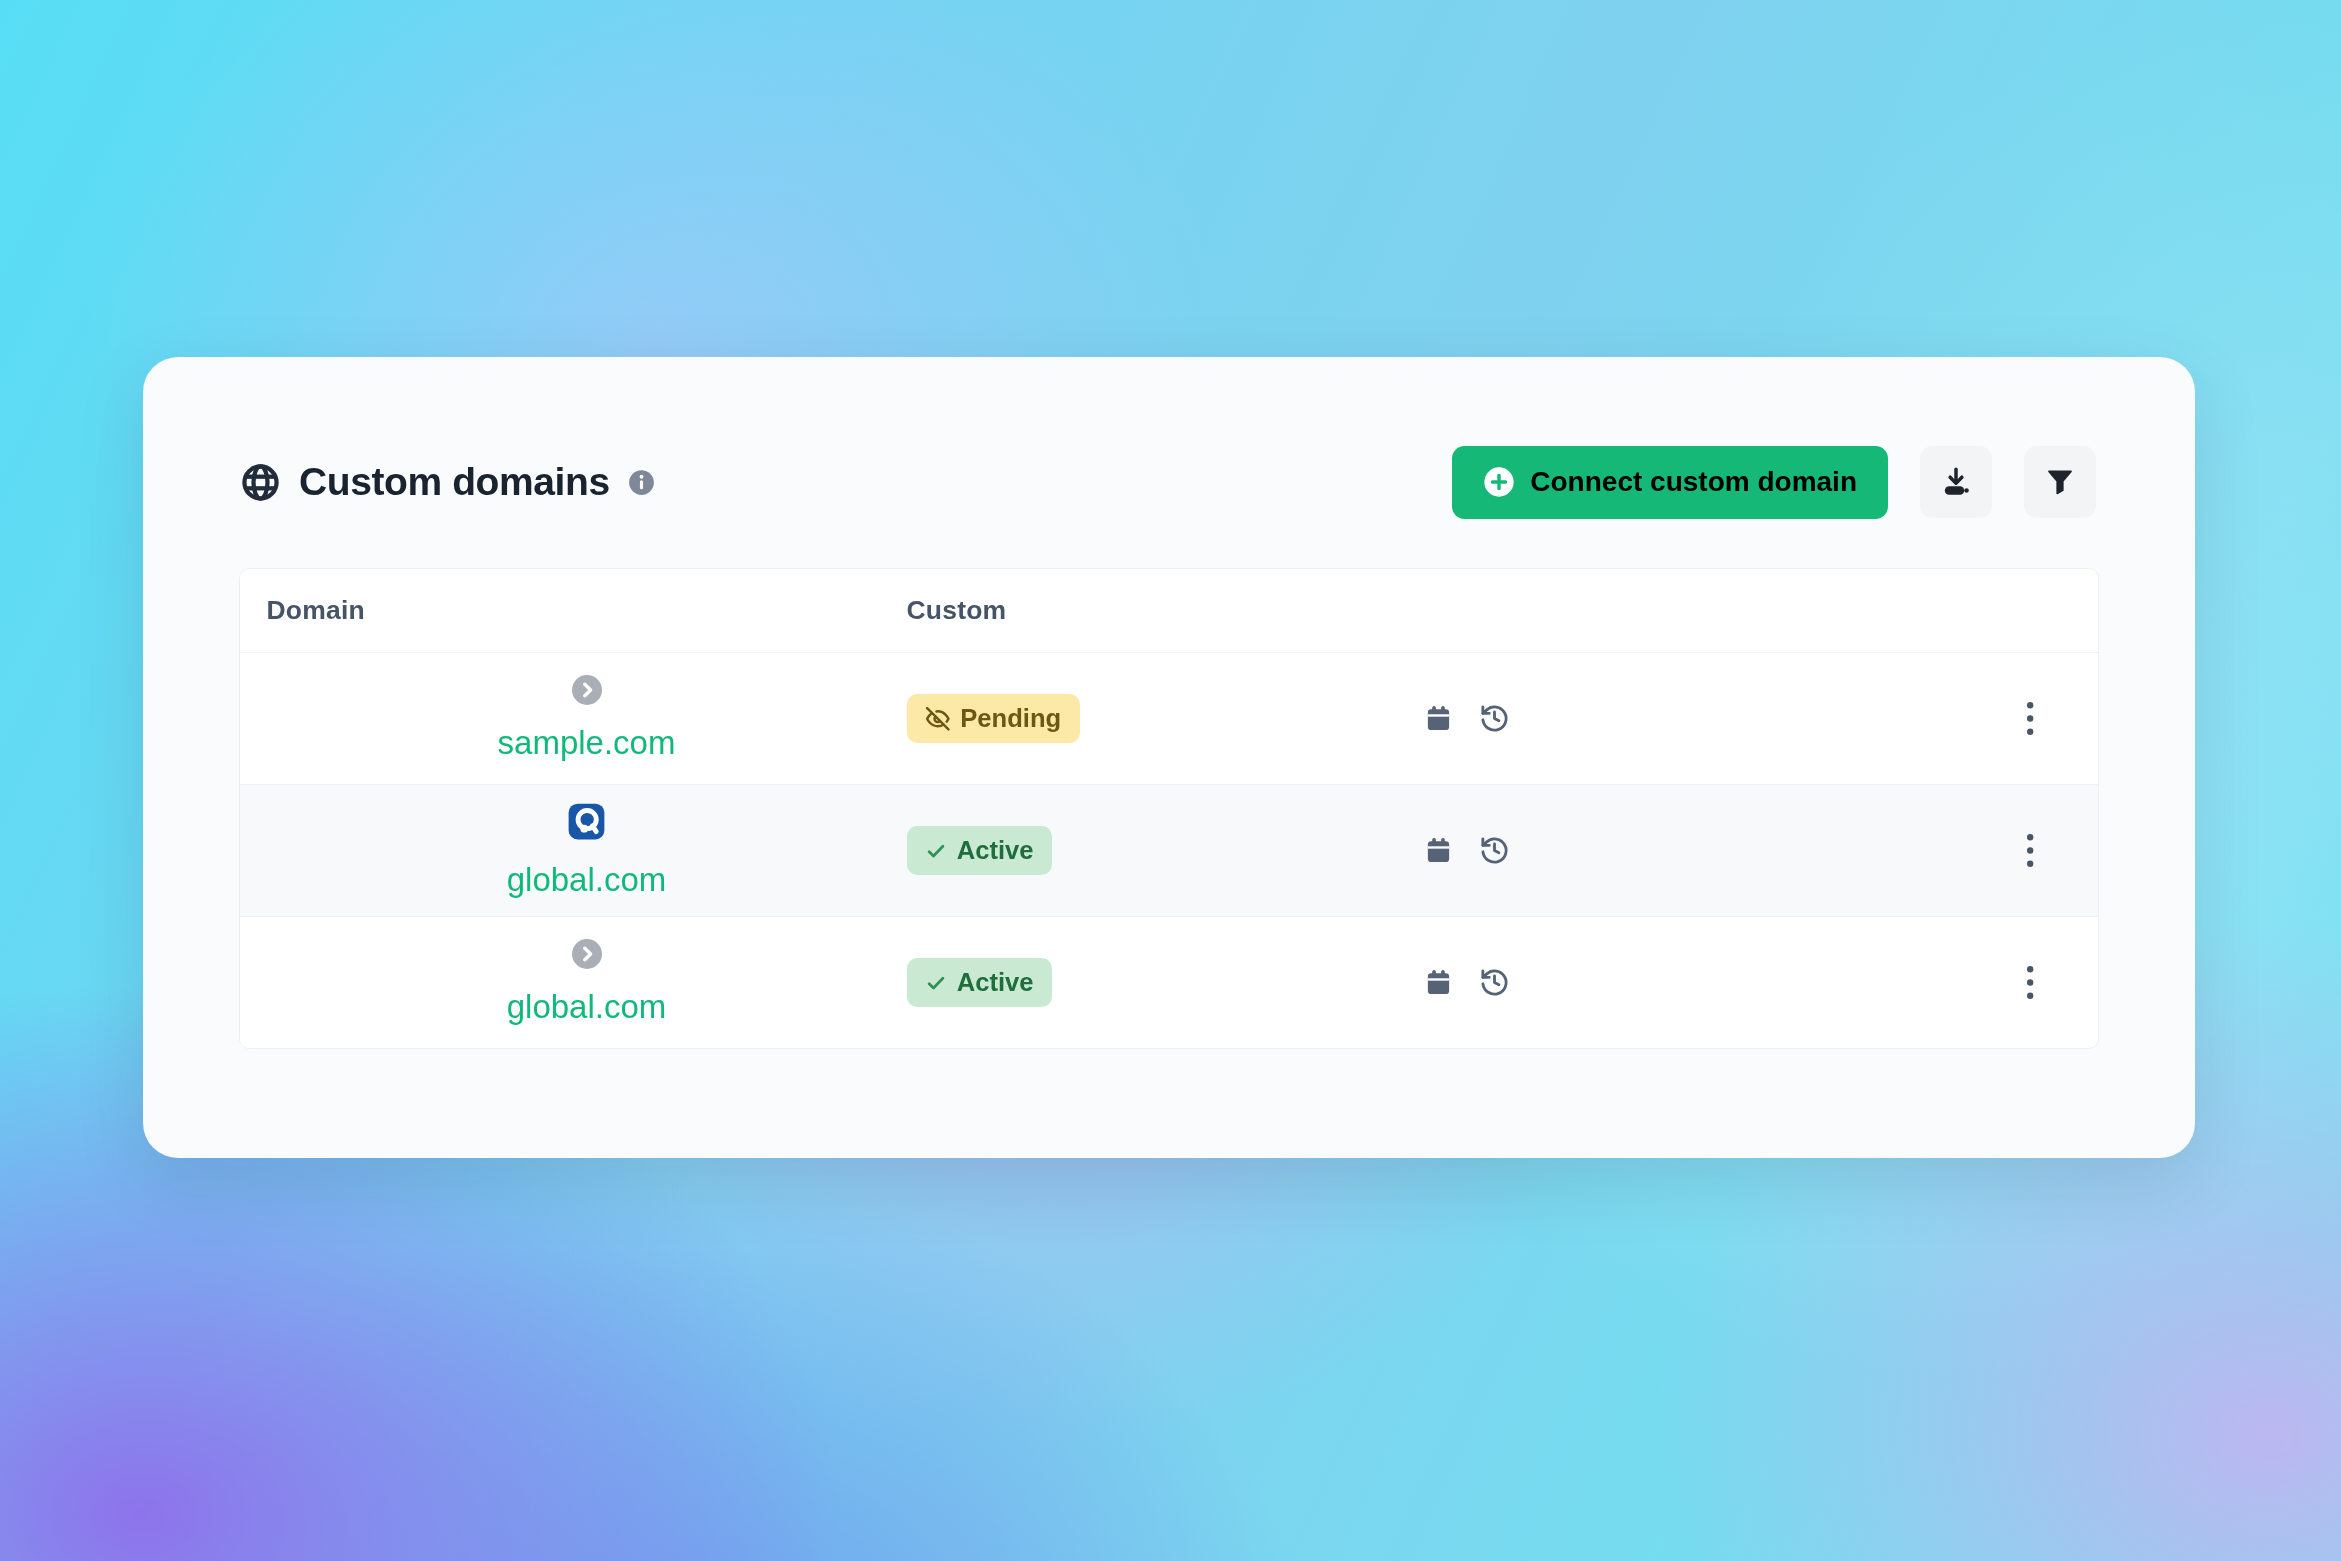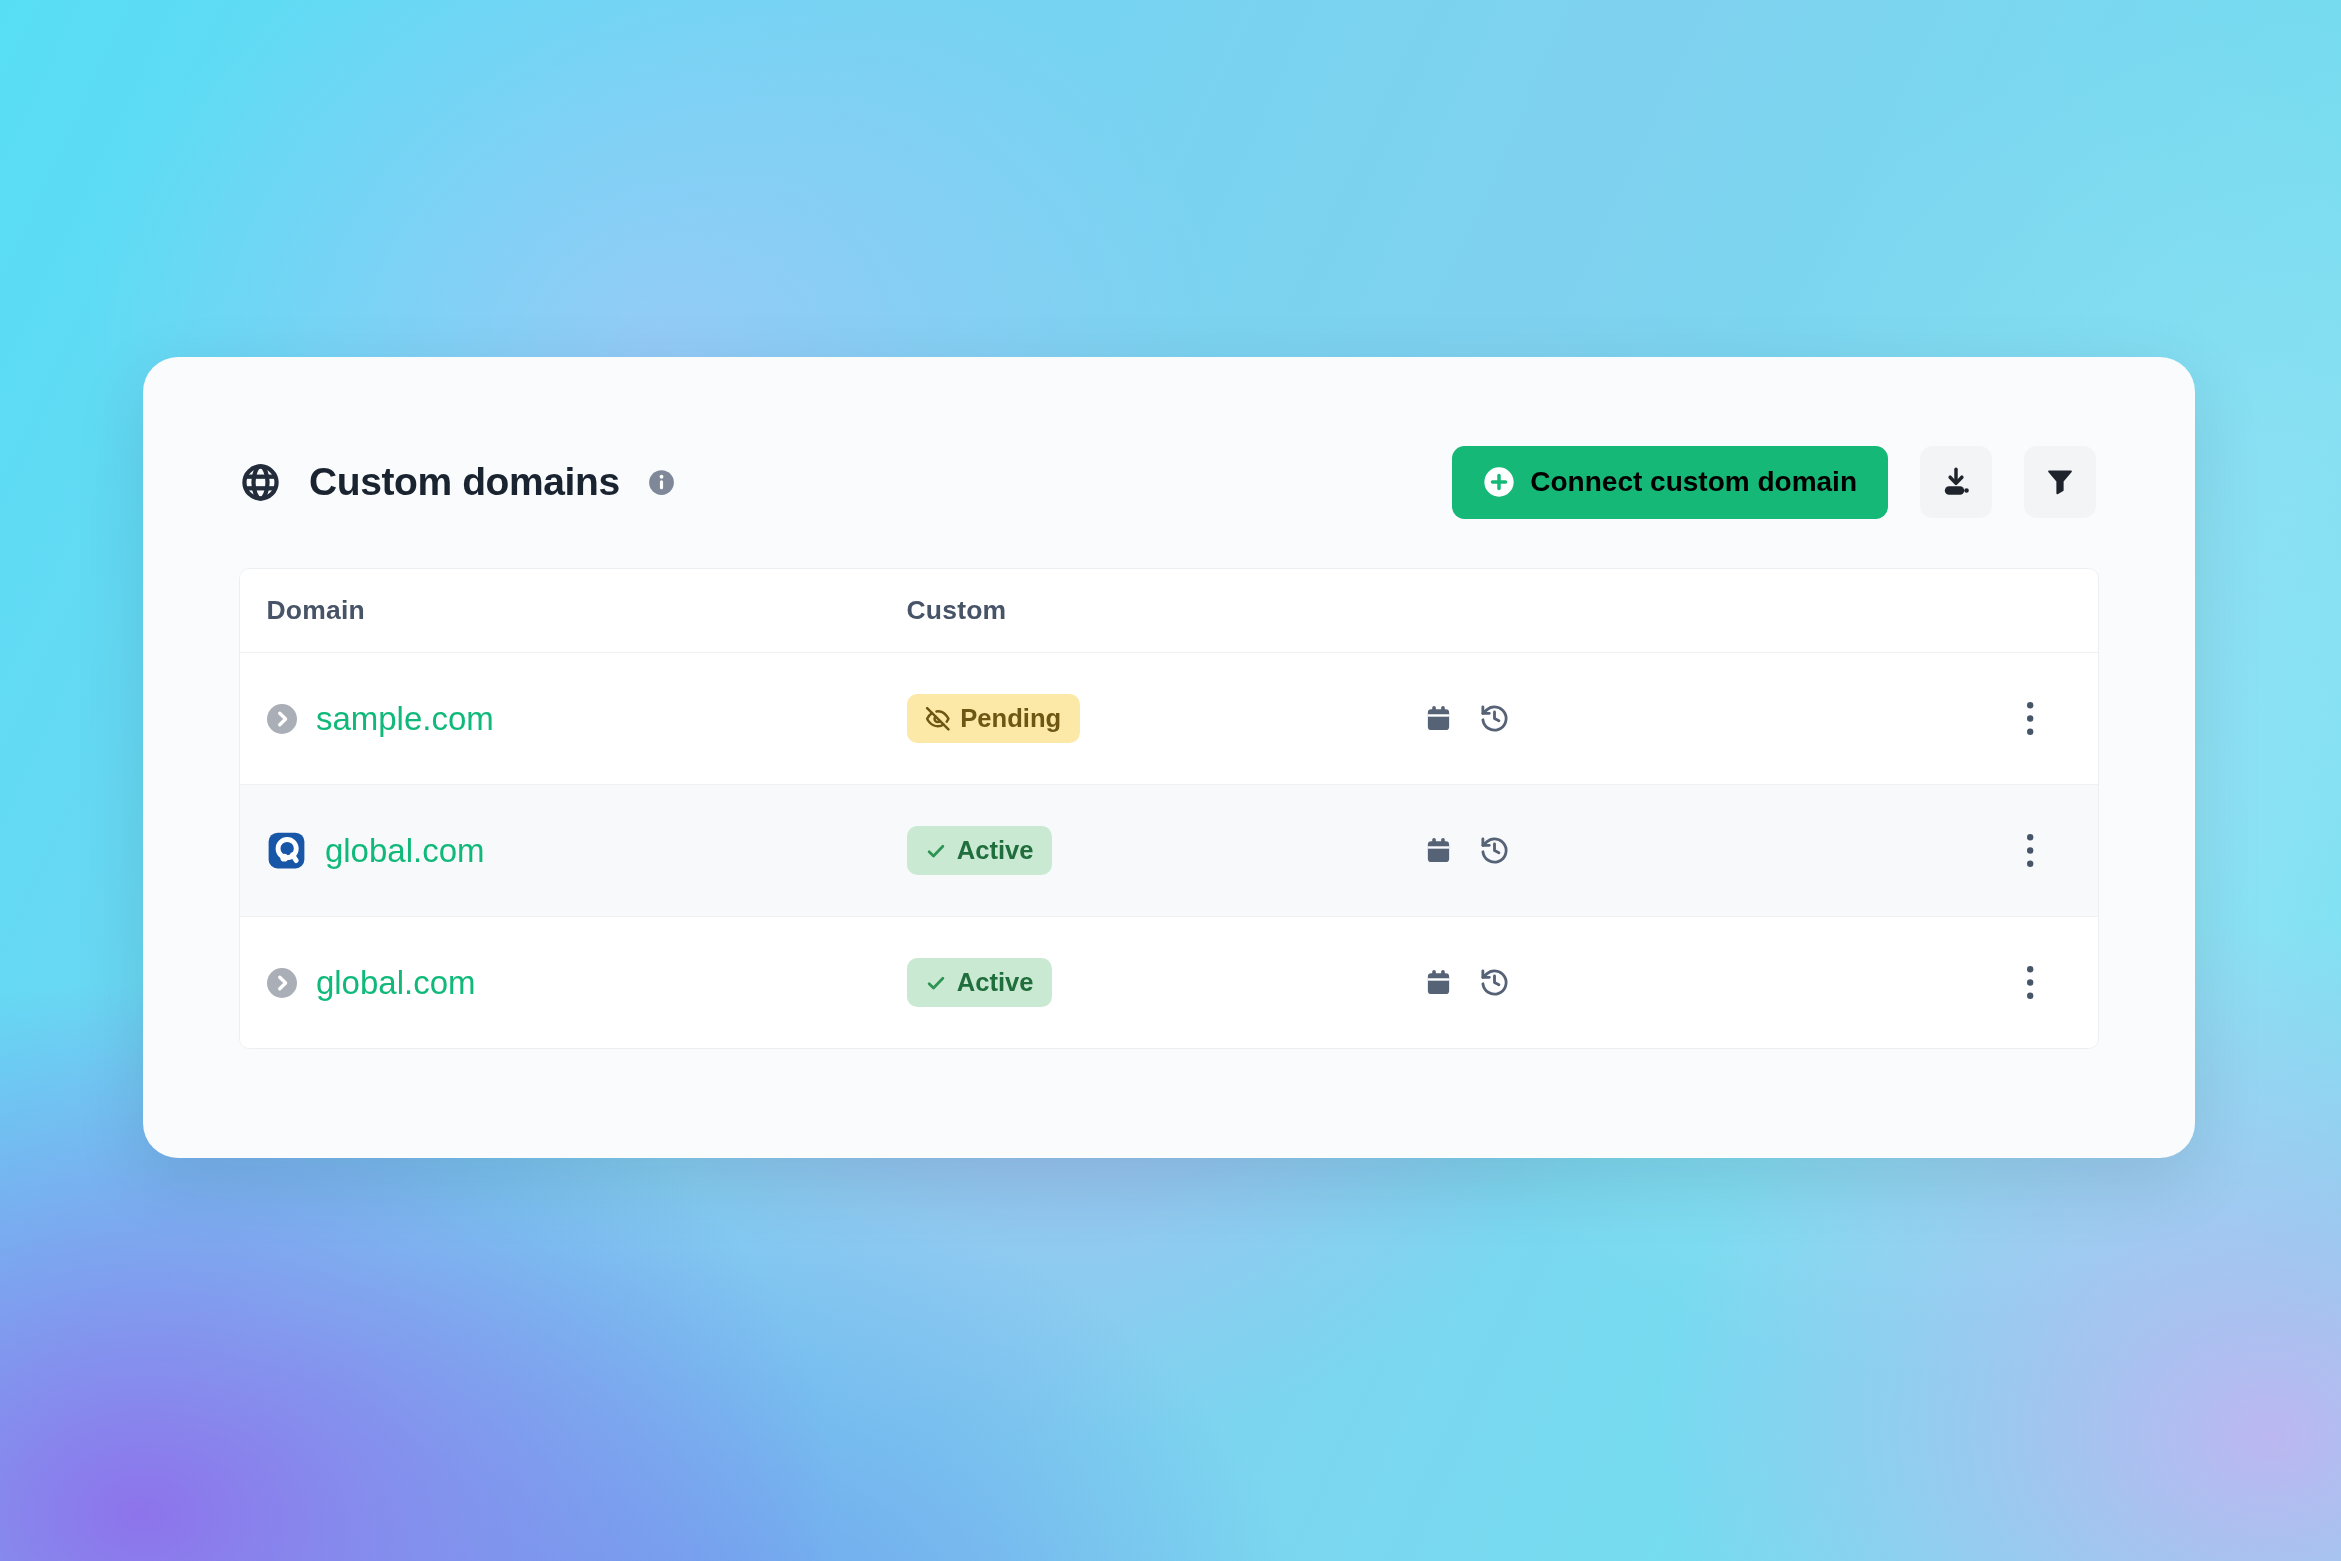--- a/index.html
+++ b/index.html
@@ -30,21 +30,21 @@
     background:#fafbfd;
     border-radius:35px;
     box-shadow:0 23px 71px rgba(15,23,42,.12);
   }
 
   .card-header {
     margin:88px 99px 0 97px;
     height:74px;
     display:flex; align-items:center; justify-content:space-between;
   }
-  .title-wrap { display:flex; align-items:center; gap:28px; }
+  .title-wrap { display:flex; align-items:center; gap:18px; }
   .page-title {
     font-size:39px; font-weight:700; letter-spacing:-0.4px; color:#1a2330;
   }
   .header-actions { display:flex; align-items:center; gap:32px; }
   .btn-primary {
     display:inline-flex; align-items:center; gap:15px;
     height:73px; padding:0 31px;
     background:#16b877; border:none; border-radius:12.4px;
     color:#000000; font-size:28px; font-weight:600;
     font-family:inherit; cursor:pointer;
@@ -69,21 +69,21 @@
     align-items:center;
     padding-left:26.5px;
   }
   .thead { height:83px; background:#ffffff; }
   .th {
     font-size:26.5px; font-weight:700; color:#475467; letter-spacing:0.2px;
   }
   .row { height:132px; background:#ffffff; border-top:1.3px solid #eff2f5; }
   .row.striped { background:#f7f9fb; }
 
-  .domain-cell { display:flex; align-items:center; gap:19.4px; }
+  .domain-cell { display:flex; align-items:center; gap:19.4px;flex-direction:column; }
   .domain-link {
     font-size:33px; font-weight:500; color:#10b97a; text-decoration:none;
   }
 
   .badge {
     display:inline-flex; align-items:center; gap:9.7px;
     height:49px; padding:0 18.5px; border-radius:10.6px;
     font-size:25.6px; font-weight:700;justify-content:space-between;
   }
   .badge[data-status="pending"] { background:#fce9a7; color:#6e5613; }

